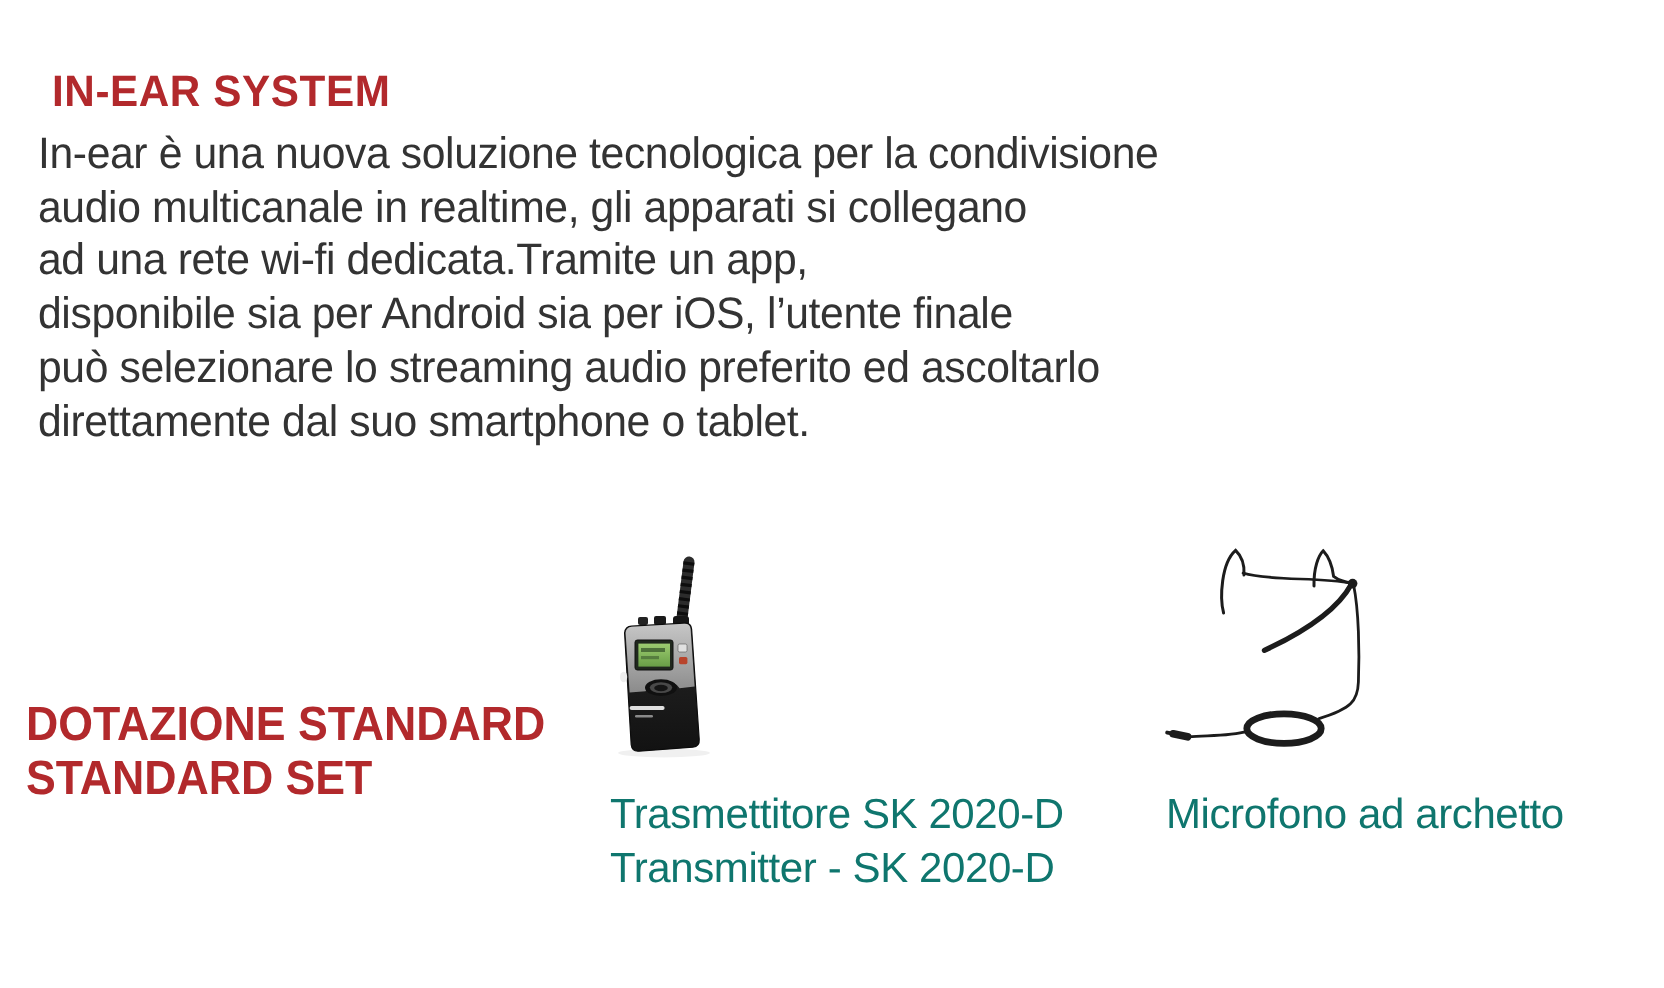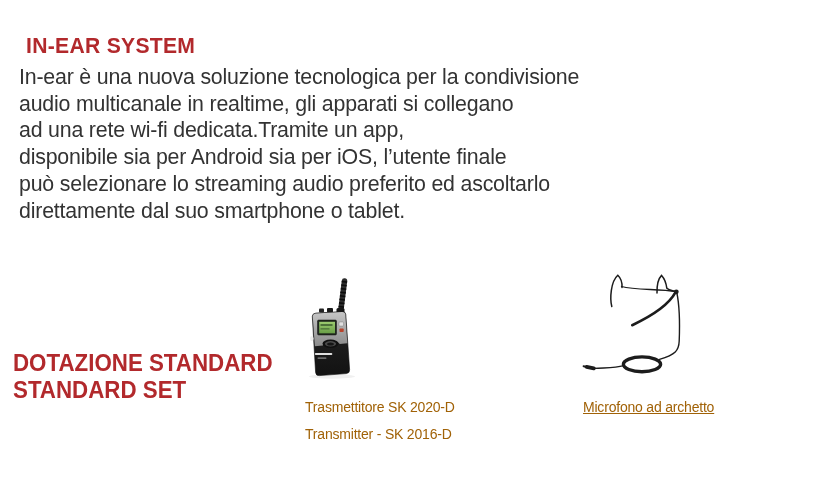--- a/index.html
+++ b/index.html
@@ -45,28 +45,28 @@
     white-space: nowrap;
     transform: scaleX(0.93);
     transform-origin: 0 0;
   }
   .product-image { position: absolute; }
   .product-image.transmitter { left: 300px; top: 270px; width: 100px; height: 110px; }
   .product-image.headset { left: 575px; top: 262px; width: 130px; height: 120px; }
   .caption {
     position: absolute;
     top: 394px;
-    font-size: 14px;
+    font-size: 21px;
     line-height: 27px;
     letter-spacing: -0.2px;
     white-space: nowrap;
-    color: #a16207;
+    color: #0f766e;
   }
   .caption.transmitter-caption { left: 305px; }
-  .caption.headset-caption { left: 583px; text-decoration: underline; }
+  .caption.headset-caption { left: 583px; }
 </style>
 </head>
 <body>
 
 <div class="page">
 
   <h1 class="page-title">IN-EAR SYSTEM</h1>
 
   <div class="intro">
     <div>In-ear è una nuova soluzione tecnologica per la condivisione</div>
@@ -153,20 +153,20 @@
         <path d="M48.6,103.6 C40,106.3 30,105.6 19.2,106.4" stroke-width="1.4"></path>
 
         <path d="M18.8,106.4 L11.6,104.9" stroke-width="3.8"></path>
         <path d="M10.8,104.7 L8.6,104.3" stroke-width="2"></path>
       </g>
     </svg>
   </div>
 
   <div class="caption transmitter-caption">
     <div>Trasmettitore SK 2020-D</div>
-    <div>Transmitter - SK 2016-D</div>
+    <div>Transmitter - SK 2020-D</div>
   </div>
 
   <div class="caption headset-caption">
     <div>Microfono ad archetto</div>
   </div>
 
 </div>
 
 </body></html>

